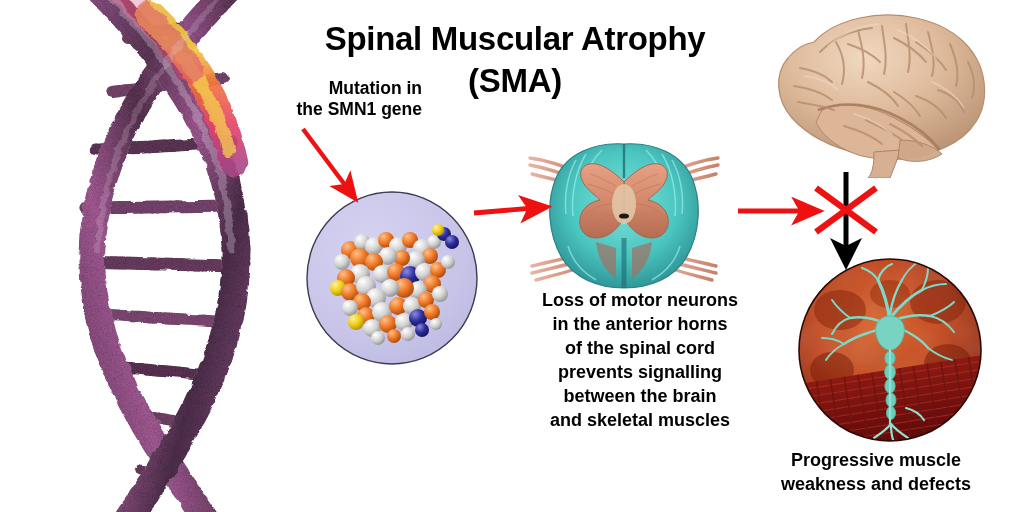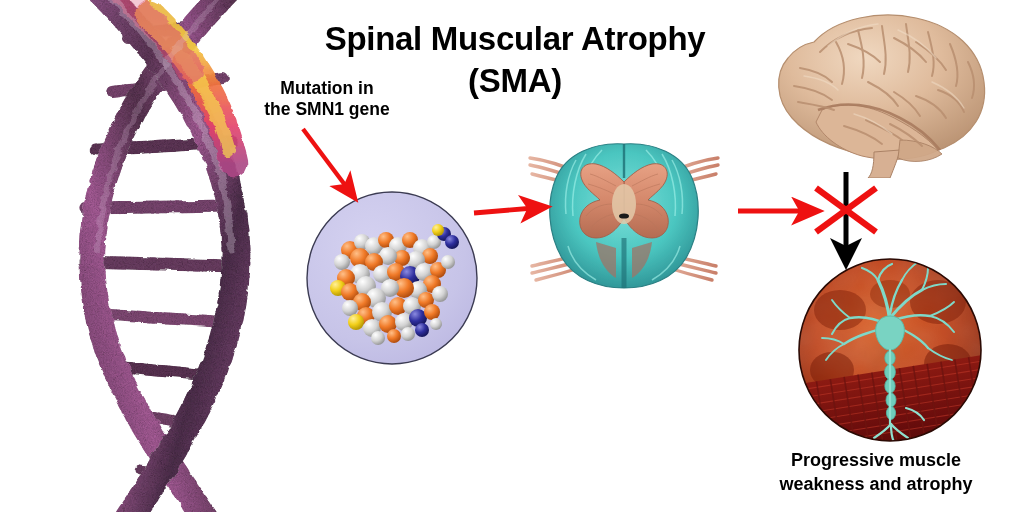--- a/index.html
+++ b/index.html
@@ -2,21 +2,21 @@
 <html><head>
 <meta charset="utf-8">
 <style>
   html,body{margin:0;padding:0;background:#fff;}
   body{width:1024px;height:512px;overflow:hidden;font-family:"Liberation Sans",sans-serif;}
   #stage{position:relative;width:1024px;height:512px;background:#ffffff;border-radius:27px;}
 
   .txt{position:absolute;font-weight:bold;color:#000;line-height:1.18;text-align:center;white-space:pre-line;}
 
   #title{left:255px;top:18px;width:520px;font-size:33px;line-height:1.26;letter-spacing:-0.3px;}
-  #mutation-label{left:232px;top:78px;width:190px;font-size:17.5px;text-align:center;}
+  #mutation-label{left:232px;top:78px;width:190px;font-size:17.5px;text-align:right;}
   #protein-caption{left:300px;top:378px;width:262px;font-size:18px;line-height:1.33;}
   #cord-caption{left:518px;top:289px;width:244px;font-size:18px;line-height:1.33;}
   #neuron-caption{left:744px;top:449px;width:264px;font-size:18px;line-height:1.33;}
 
   svg.layer{position:absolute;left:0;top:0;width:1024px;height:512px;overflow:visible;}
   .pane{position:absolute;}
 </style>
 </head>
 <body>
 
@@ -464,16 +464,22 @@
     <g>
       <line x1="816" y1="188" x2="876" y2="232" stroke="#ee1111" stroke-width="6.4"></line>
       <line x1="876" y1="188" x2="816" y2="232" stroke="#ee1111" stroke-width="6.4"></line>
     </g>
   </svg>
 
   <div class="txt" id="title">Spinal Muscular Atrophy
 (SMA)</div>
   <div class="txt" id="mutation-label">Mutation in
 the SMN1 gene</div>
+  <div class="txt" id="cord-caption">Loss of motor neurons
+in the anterior horns
+of the spinal cord
+prevents signalling
+between the brain
+and skeletal muscles</div>
   <div class="txt" id="neuron-caption">Progressive muscle
-weakness and atrophy</div>
+weakness and defects</div>
 
 </div>
 
 </body></html>

